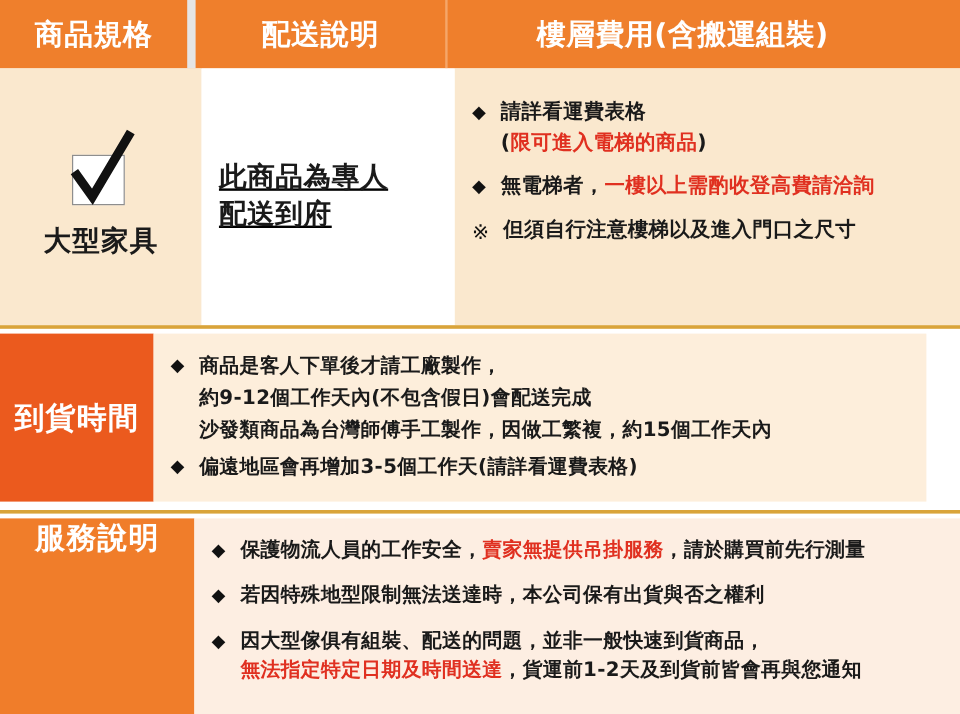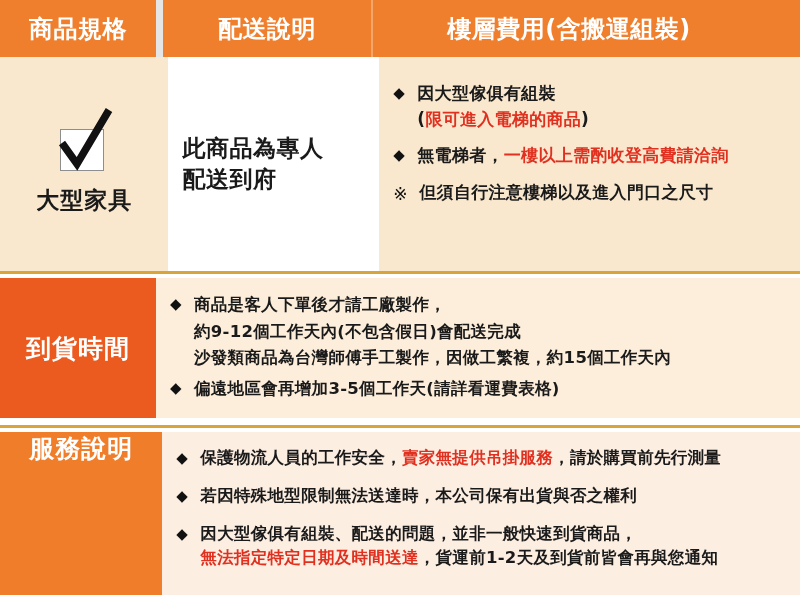--- a/index.html
+++ b/index.html
@@ -96,20 +96,21 @@
     white-space: nowrap;
   }
 
   .r1-ship {
     width: 215px;
     background: #ffffff;
     display: flex;
     align-items: center;
     box-sizing: border-box;
     padding-left: 14px;
+    text-decoration: underline;
   }
   .r1-ship-text {
     font-size: 23px;
     font-weight: bold;
     color: #1a1a1a;
     line-height: 1.35;
     letter-spacing: 0.5px;
   }
 
   .r1-fee {
@@ -166,21 +167,21 @@
   
   .row2 {
     position: absolute;
     left: 0;
     top: 278px;
     width: 800px;
     height: 140px;
     display: flex;
   }
   .r2-label {
-    width: 156px;
+    width: 128px;
     background: #eb5a1e;
     display: flex;
     align-items: center;
     justify-content: center;
   }
   .side-label {
     color: #ffffff;
     font-size: 25px;
     font-weight: bold;
     letter-spacing: 1px;
@@ -246,21 +247,21 @@
     <div class="r1-ship">
       <div class="r1-ship-text">
         <div>此商品為專人</div>
         <div>配送到府</div>
       </div>
     </div>
 
     <div class="r1-fee">
         <div class="bullet-item">
           <span class="bullet-mark">◆</span>
-          <span class="bullet-text"><span>因大型傢俱有組裝</span><br><span>(</span><span class="red">限可進入電梯的商品</span><span>)</span></span>
+          <span class="bullet-text"><span>請詳看運費表格</span><br><span>(</span><span class="red">限可進入電梯的商品</span><span>)</span></span>
         </div>
         <div class="bullet-item">
           <span class="bullet-mark">◆</span>
           <span class="bullet-text"><span>無電梯者，</span><span class="red">一樓以上需酌收登高費請洽詢</span></span>
         </div>
         <div class="bullet-item">
           <span class="bullet-mark ref">※</span>
           <span class="bullet-text"><span>但須自行注意樓梯以及進入門口之尺寸</span></span>
         </div>
       </div>

